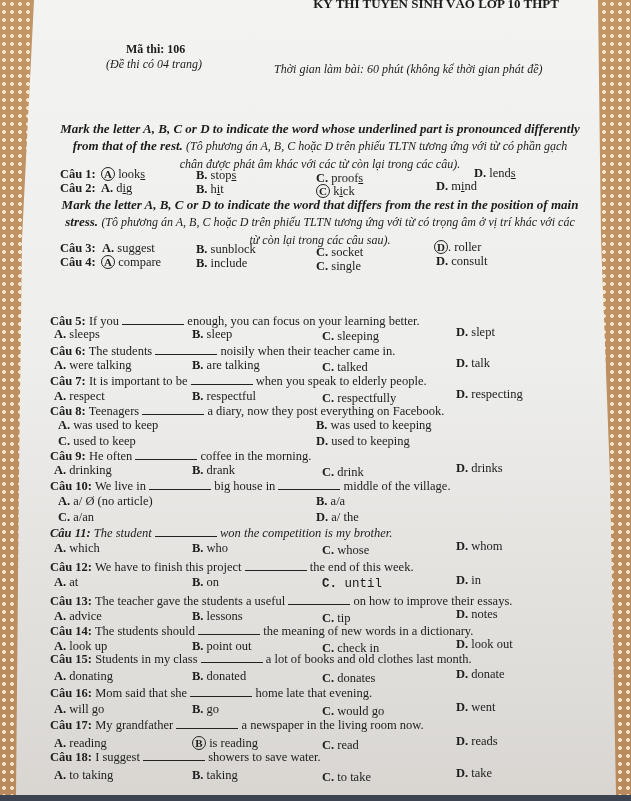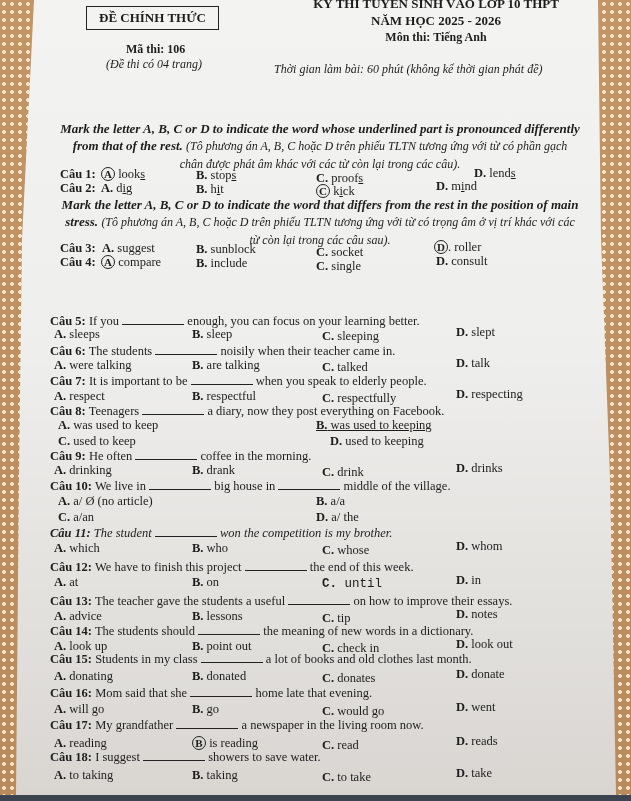--- a/index.html
+++ b/index.html
@@ -43,24 +43,21 @@
   u { text-decoration-thickness: 1px; }
 </style>
 </head>
 <body>
 
 <div class="cloth"></div>
 <div class="cloth-bottom"></div>
 
 <div class="paper">
 
-  <div class="abs box" style="left:70px; top:6px;">ĐỀ CHÍNH THỨC</div>
   <div class="abs hdr c" style="left:255px; top:-4px; width:330px;">KỲ THI TUYỂN SINH VÀO LỚP 10 THPT</div>
-  <div class="abs hdr c" style="left:255px; top:13px; width:330px;">NĂM HỌC 2025 - 2026</div>
-  <div class="abs hdr c" style="left:255px; top:30px; width:330px; font-size:12px;">Môn thi: Tiếng Anh</div>
   <div class="abs hdr" style="left:110px; top:42px; font-size:12px;">Mã thi: 106</div>
   <div class="abs sub" style="left:90px; top:57px;">(Đề thi có 04 trang)</div>
   <div class="abs sub" style="left:258px; top:62px;">Thời gian làm bài: 60 phút (không kể thời gian phát đề)</div>
 
 
   <div class="abs instr" style="left:44px; top:120px;">
     <span class="en">Mark the letter A, B, C or D to indicate the word whose underlined part is pronounced differently from that of the rest.</span>
     <span class="vi">(Tô phương án A, B, C hoặc D trên phiếu TLTN tương ứng với từ có phần gạch chân được phát âm khác với các từ còn lại trong các câu).</span>
   </div>
 
@@ -105,23 +102,23 @@
       <div class="abs opt" style="left:176px; top:358px;"><span class="ol">B.</span> <span>are talking</span></div>
       <div class="abs opt" style="left:306px; top:360px;"><span class="ol">C.</span> <span>talked</span></div>
       <div class="abs opt" style="left:440px; top:356px;"><span class="ol">D.</span> <span>talk</span></div>
       <div class="abs q" style="left:34px; top:374px;"><span class="lab">Câu 7:</span> <span>It is important to be</span> <span class="blank"></span> <span>when you speak to elderly people.</span></div>
       <div class="abs opt" style="left:38px; top:389px;"><span class="ol">A.</span> <span>respect</span></div>
       <div class="abs opt" style="left:176px; top:389px;"><span class="ol">B.</span> <span>respectful</span></div>
       <div class="abs opt" style="left:306px; top:391px;"><span class="ol">C.</span> <span>respectfully</span></div>
       <div class="abs opt" style="left:440px; top:387px;"><span class="ol">D.</span> <span>respecting</span></div>
       <div class="abs q" style="left:34px; top:404px;"><span class="lab">Câu 8:</span> <span>Teenagers</span> <span class="blank"></span> <span>a diary, now they post everything on Facebook.</span></div>
       <div class="abs opt" style="left:42px; top:418px;"><span class="ol">A.</span> <span>was used to keep</span></div>
-      <div class="abs opt" style="left:300px; top:418px;text-decoration:underline;"><span class="ol">B.</span> <span>was used to keeping</span></div>
+      <div class="abs opt" style="left:300px; top:418px;"><span class="ol">B.</span> <span>was used to keeping</span></div>
       <div class="abs opt" style="left:42px; top:434px;"><span class="ol">C.</span> <span>used to keep</span></div>
-      <div class="abs opt" style="left:300px; top:434px;margin-left:14px;"><span class="ol">D.</span> <span>used to keeping</span></div>
+      <div class="abs opt" style="left:300px; top:434px;"><span class="ol">D.</span> <span>used to keeping</span></div>
       <div class="abs q" style="left:34px; top:449px;"><span class="lab">Câu 9:</span> <span>He often</span> <span class="blank"></span> <span>coffee in the morning.</span></div>
       <div class="abs opt" style="left:38px; top:463px;"><span class="ol">A.</span> <span>drinking</span></div>
       <div class="abs opt" style="left:176px; top:463px;"><span class="ol">B.</span> <span>drank</span></div>
       <div class="abs opt" style="left:306px; top:465px;"><span class="ol">C.</span> <span>drink</span></div>
       <div class="abs opt" style="left:440px; top:461px;"><span class="ol">D.</span> <span>drinks</span></div>
       <div class="abs q" style="left:34px; top:479px;"><span class="lab">Câu 10:</span> <span>We live in</span> <span class="blank"></span> <span>big house in</span> <span class="blank"></span> <span>middle of the village.</span></div>
       <div class="abs opt" style="left:42px; top:494px;"><span class="ol">A.</span> <span>a/ Ø (no article)</span></div>
       <div class="abs opt" style="left:300px; top:494px;"><span class="ol">B.</span> <span>a/a</span></div>
       <div class="abs opt" style="left:42px; top:510px;"><span class="ol">C.</span> <span>a/an</span></div>
       <div class="abs opt" style="left:300px; top:510px;"><span class="ol">D.</span> <span>a/ the</span></div>

